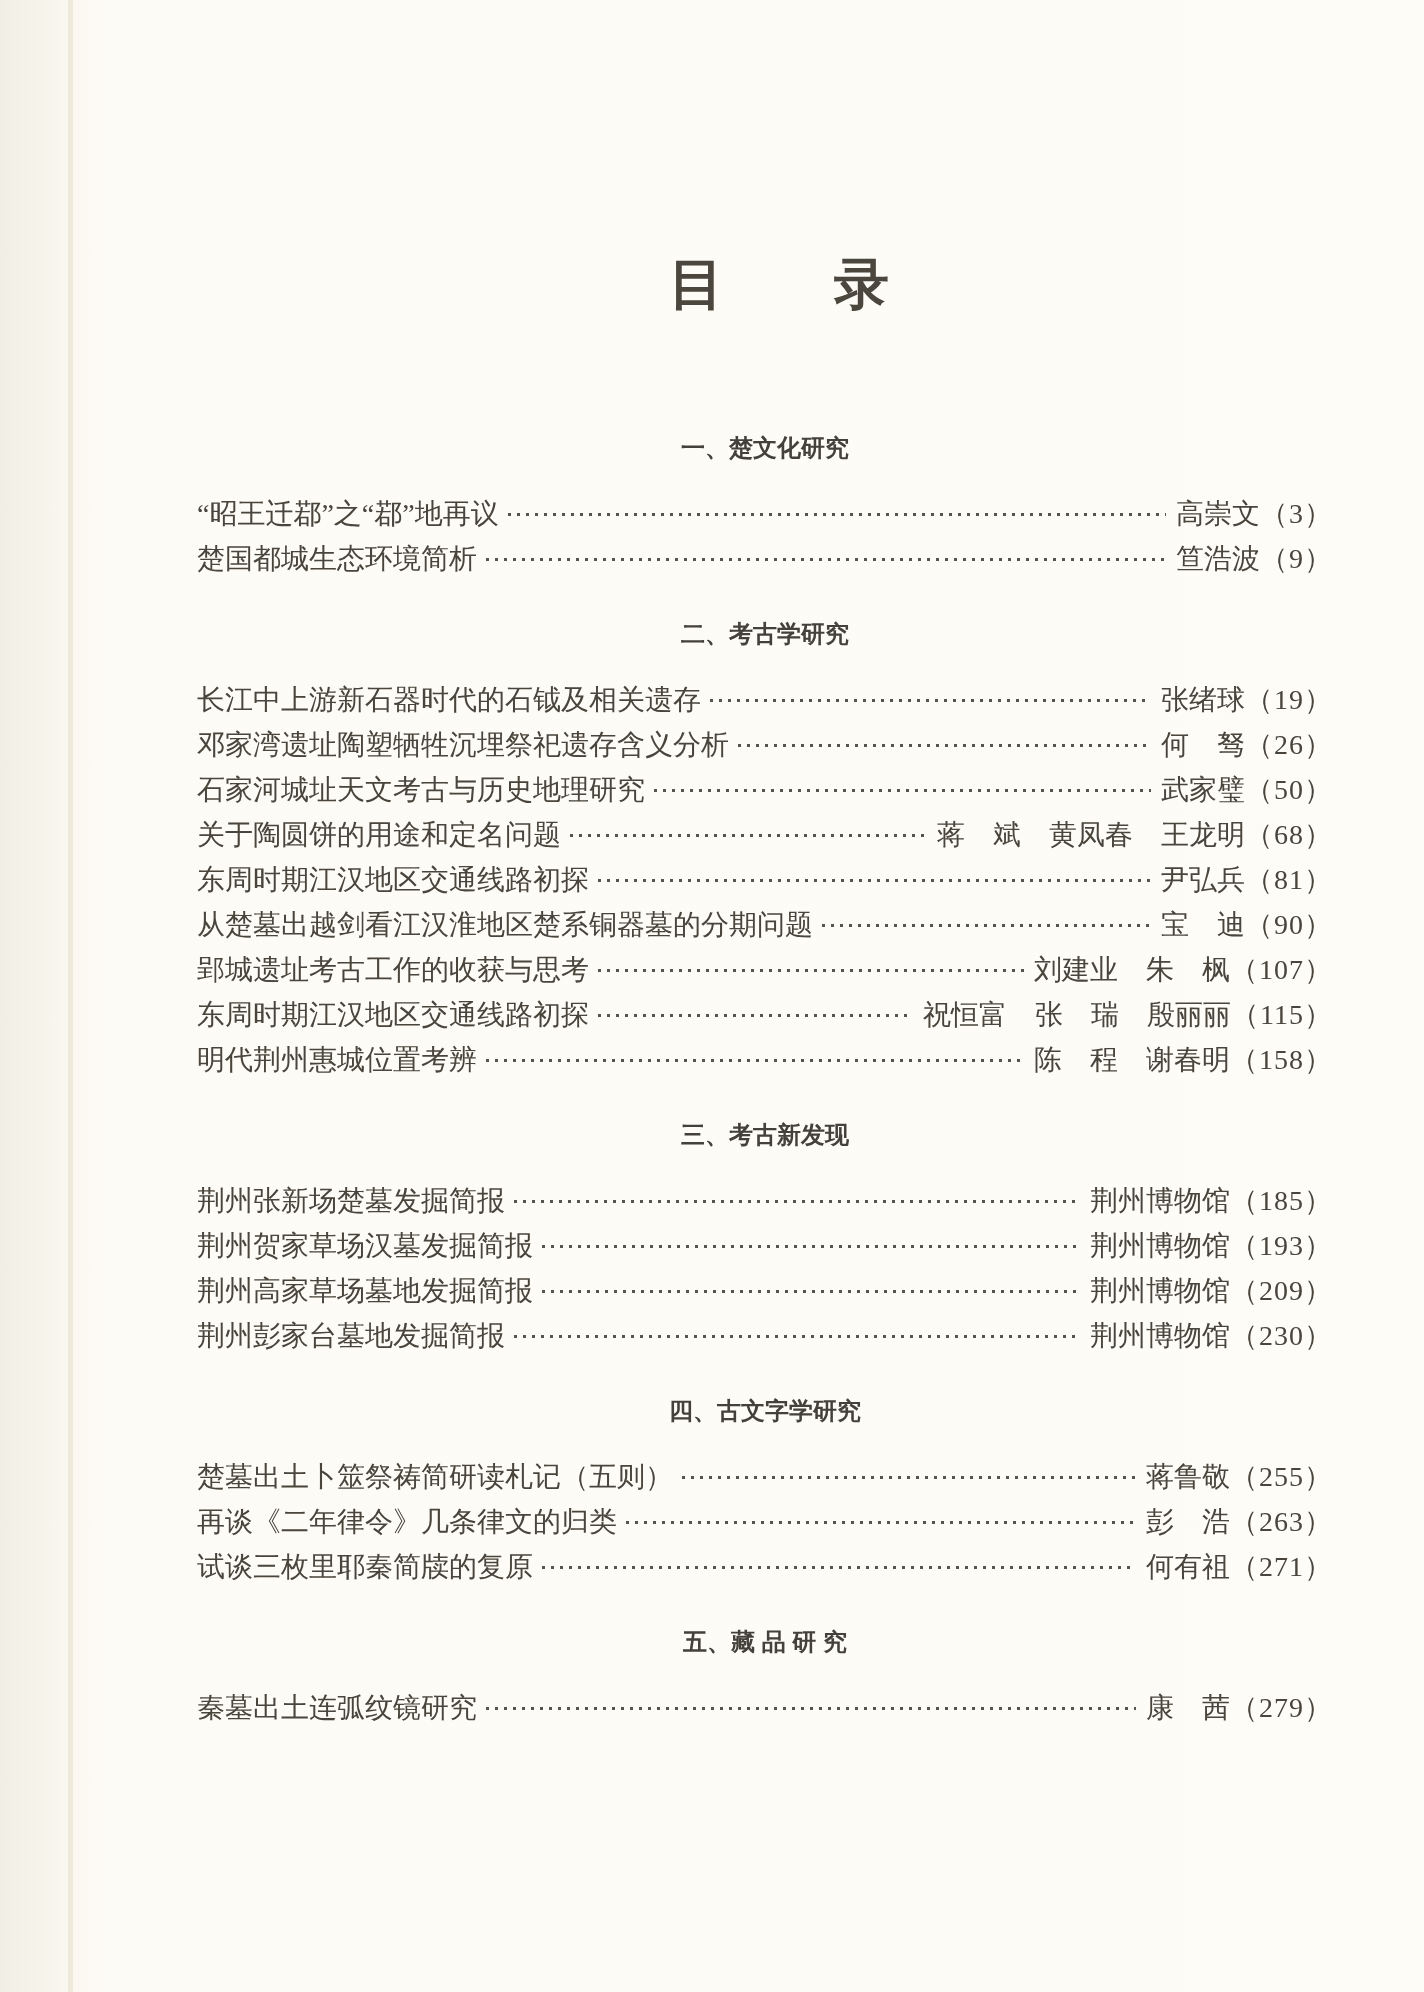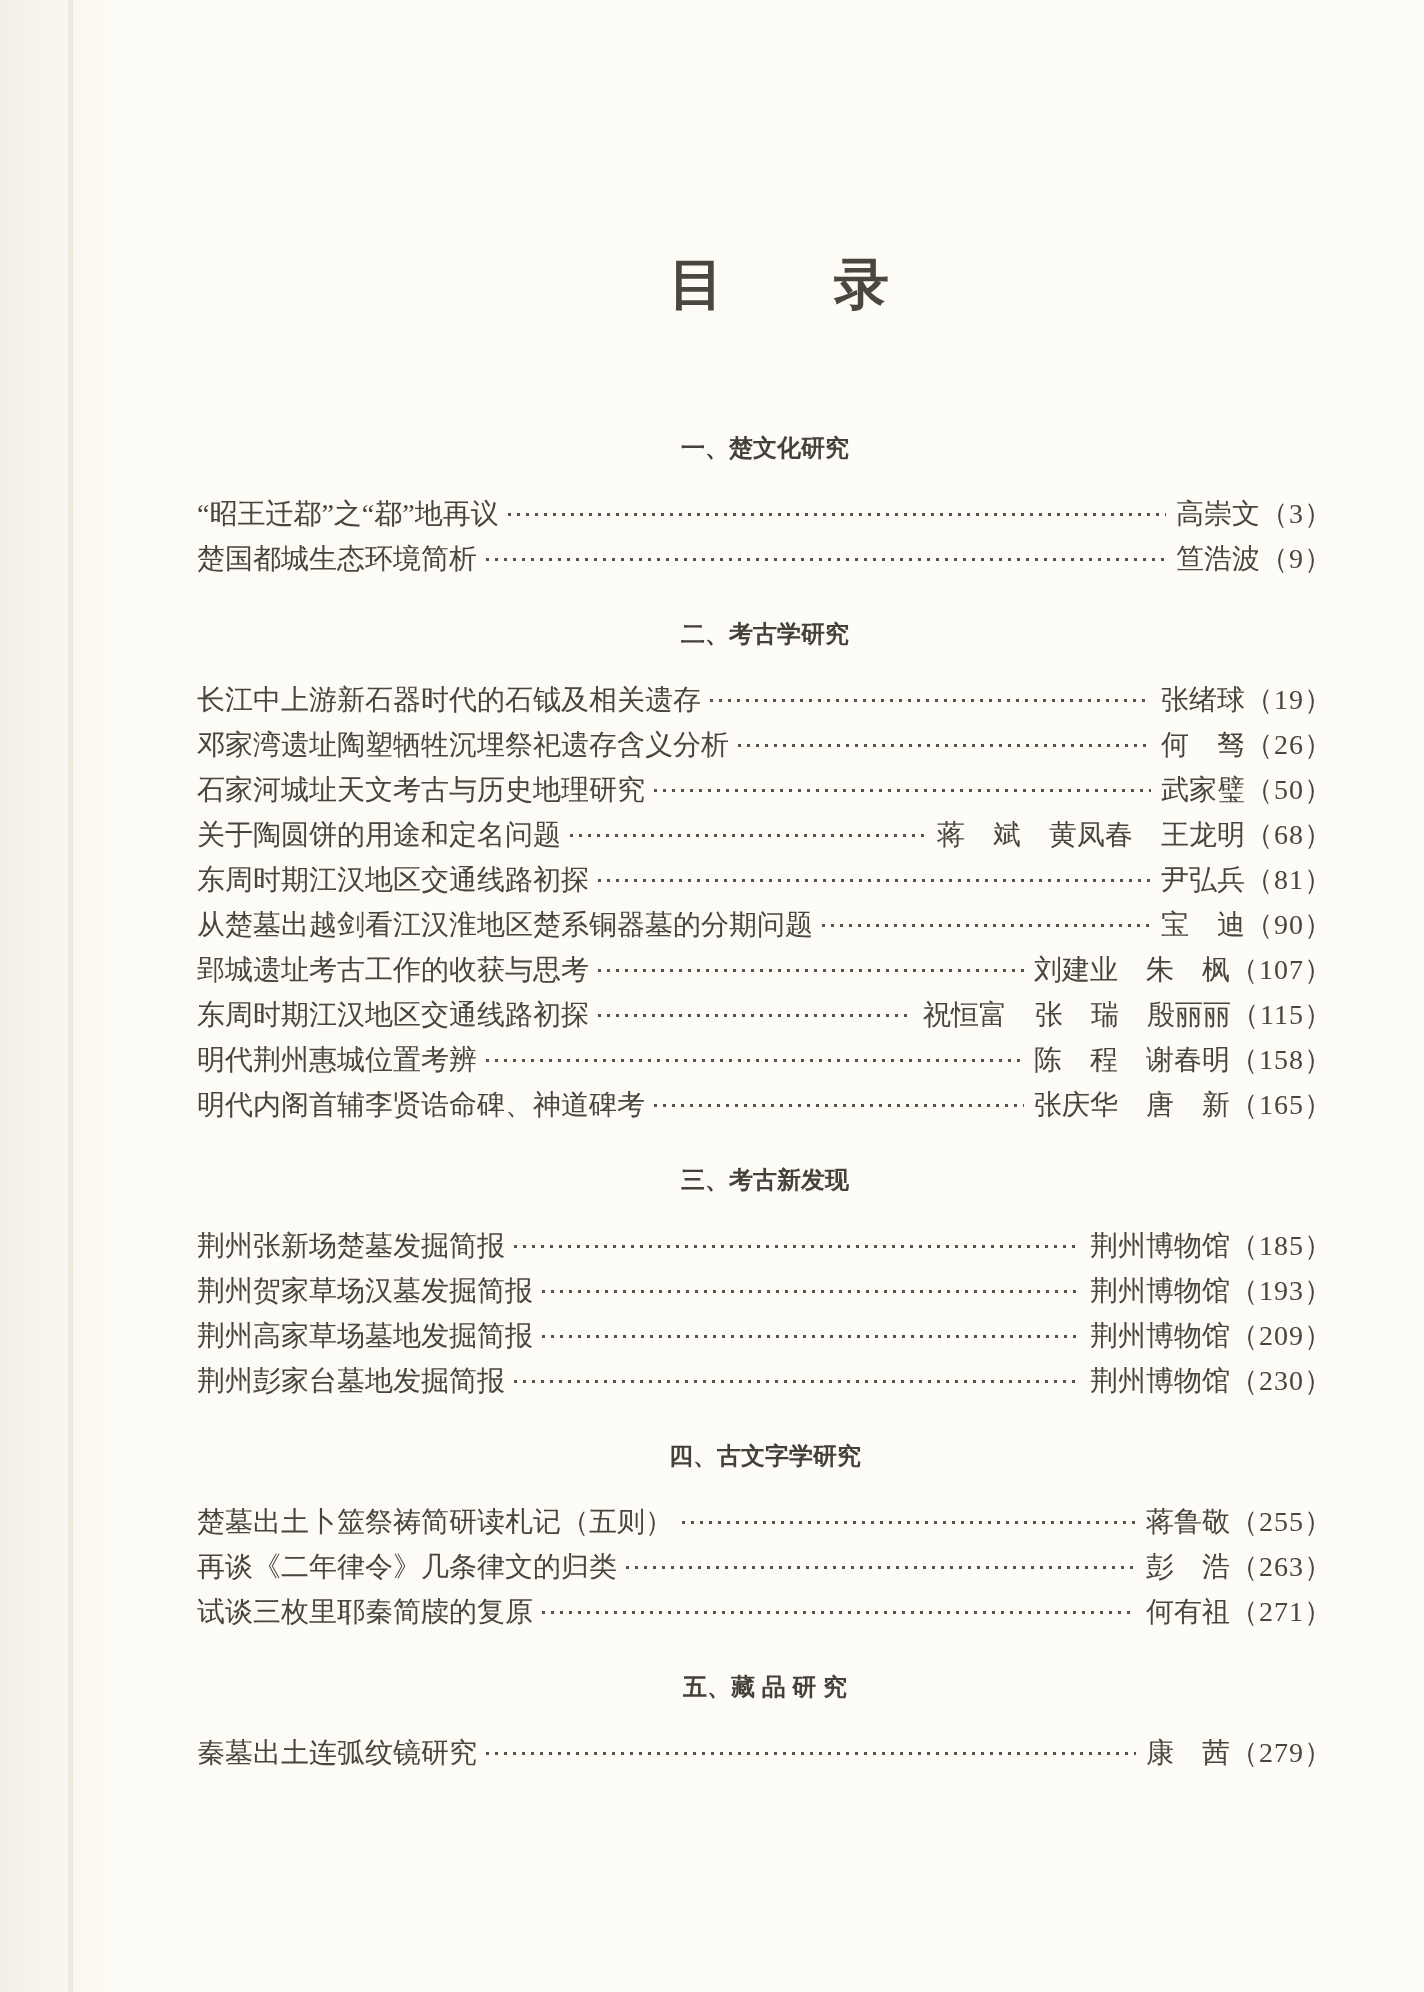--- a/index.html
+++ b/index.html
@@ -159,25 +159,20 @@
     <span class="leader"></span>
     <span class="entry-right"><span class="authors">祝恒富　张　瑞　殷丽丽</span><span class="pageno">（115）</span></span>
   </div>
 
   <div class="entry">
     <span class="entry-title">明代荆州惠城位置考辨</span>
     <span class="leader"></span>
     <span class="entry-right"><span class="authors">陈　程　谢春明</span><span class="pageno">（158）</span></span>
   </div>
 
-  <div class="entry">
-    <span class="entry-title">明代内阁首辅李贤诰命碑、神道碑考</span>
-    <span class="leader"></span>
-    <span class="entry-right"><span class="authors">张庆华　唐　新</span><span class="pageno">（165）</span></span>
-  </div>
 </div>
   </div>
 
   <div class="section">
     <h2 class="section-header">三、考古新发现</h2>
     <div class="entries">
   <div class="entry">
     <span class="entry-title">荆州张新场楚墓发掘简报</span>
     <span class="leader"></span>
     <span class="entry-right"><span class="authors">荆州博物馆</span><span class="pageno">（185）</span></span>

